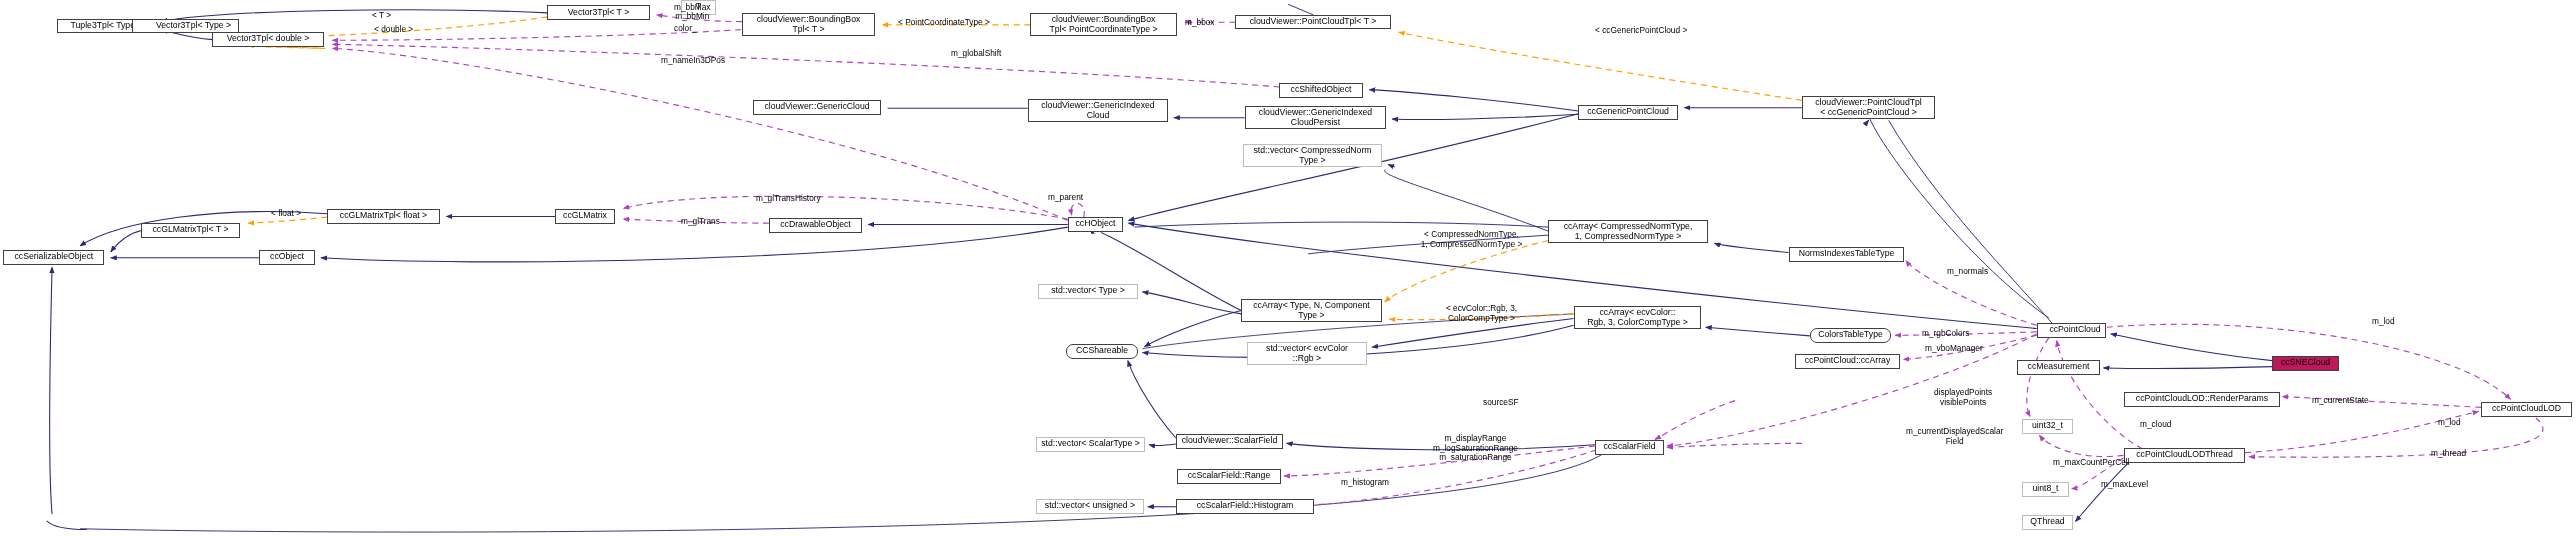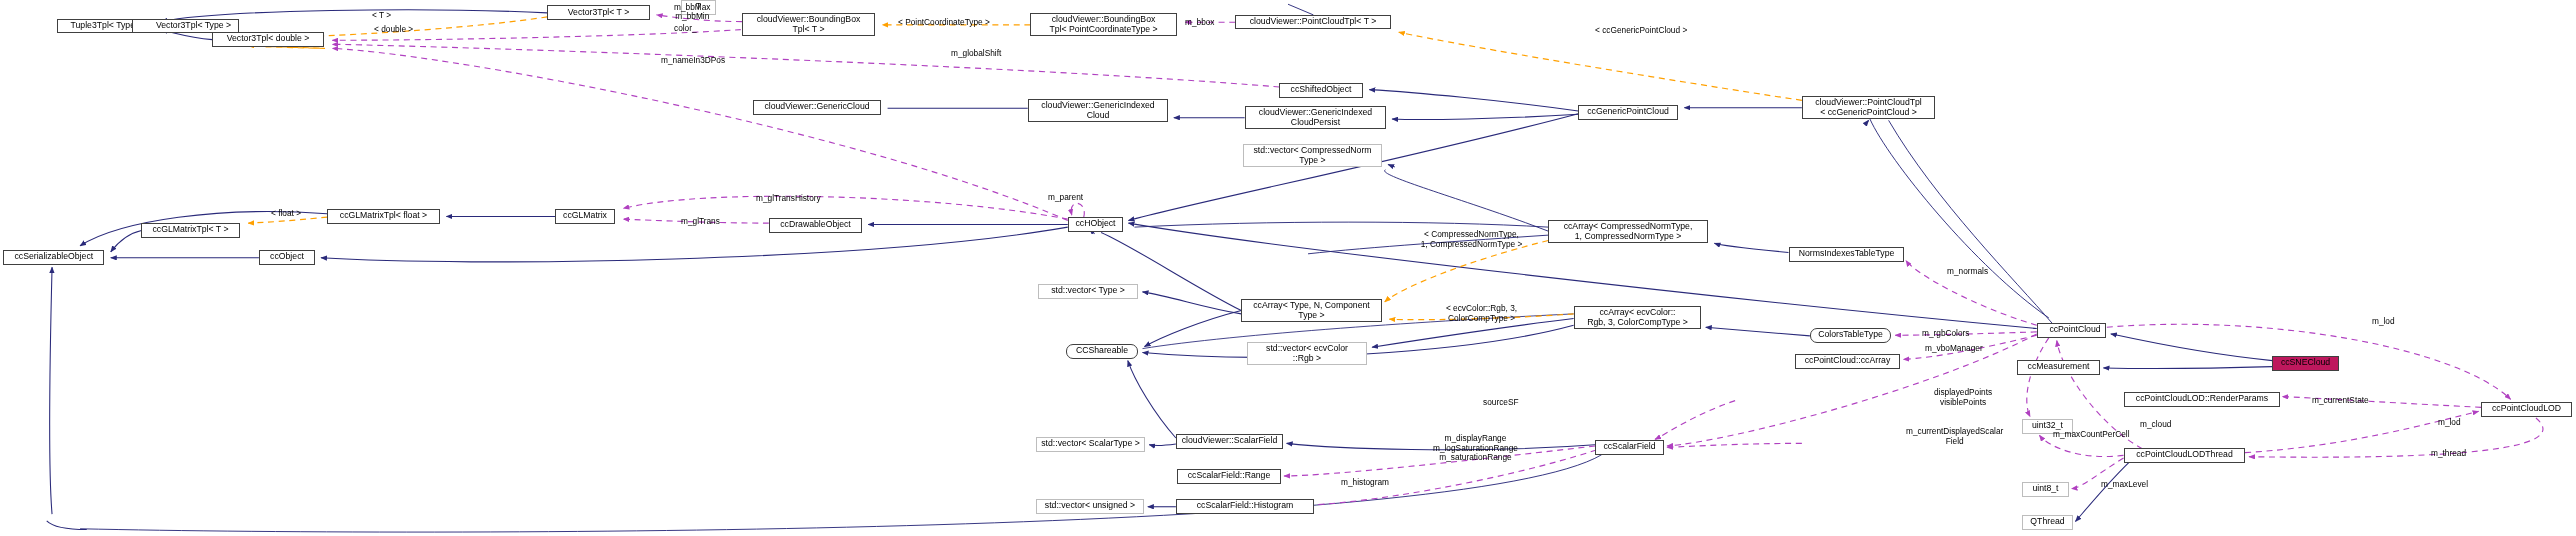--- a/index.html
+++ b/index.html
@@ -303,17 +303,17 @@
 visiblePoints</div>
     <div class="edge-label" style="left: 2312px; top: 396px;">m_currentState</div>
     <div class="edge-label" style="left: 1433px; top: 434px;">m_displayRange
 m_logSaturationRange
 m_saturationRange</div>
     <div class="edge-label" style="left: 1906px; top: 427px;">m_currentDisplayedScalar
 Field</div>
     <div class="edge-label" style="left: 2140px; top: 420px;">m_cloud</div>
     <div class="edge-label" style="left: 2438px; top: 418px;">m_lod</div>
     <div class="edge-label" style="left: 1341px; top: 478px;">m_histogram</div>
-    <div class="edge-label" style="left: 2053px; top: 430px;">m_maxCountPerCell</div>
+    <div class="edge-label" style="left: 2053px; top: 458px;">m_maxCountPerCell</div>
     <div class="edge-label" style="left: 2431px; top: 449px;">m_thread</div>
     <div class="edge-label" style="left: 2101px; top: 480px;">m_maxLevel</div>
   </div>
 
 
 </body></html>

